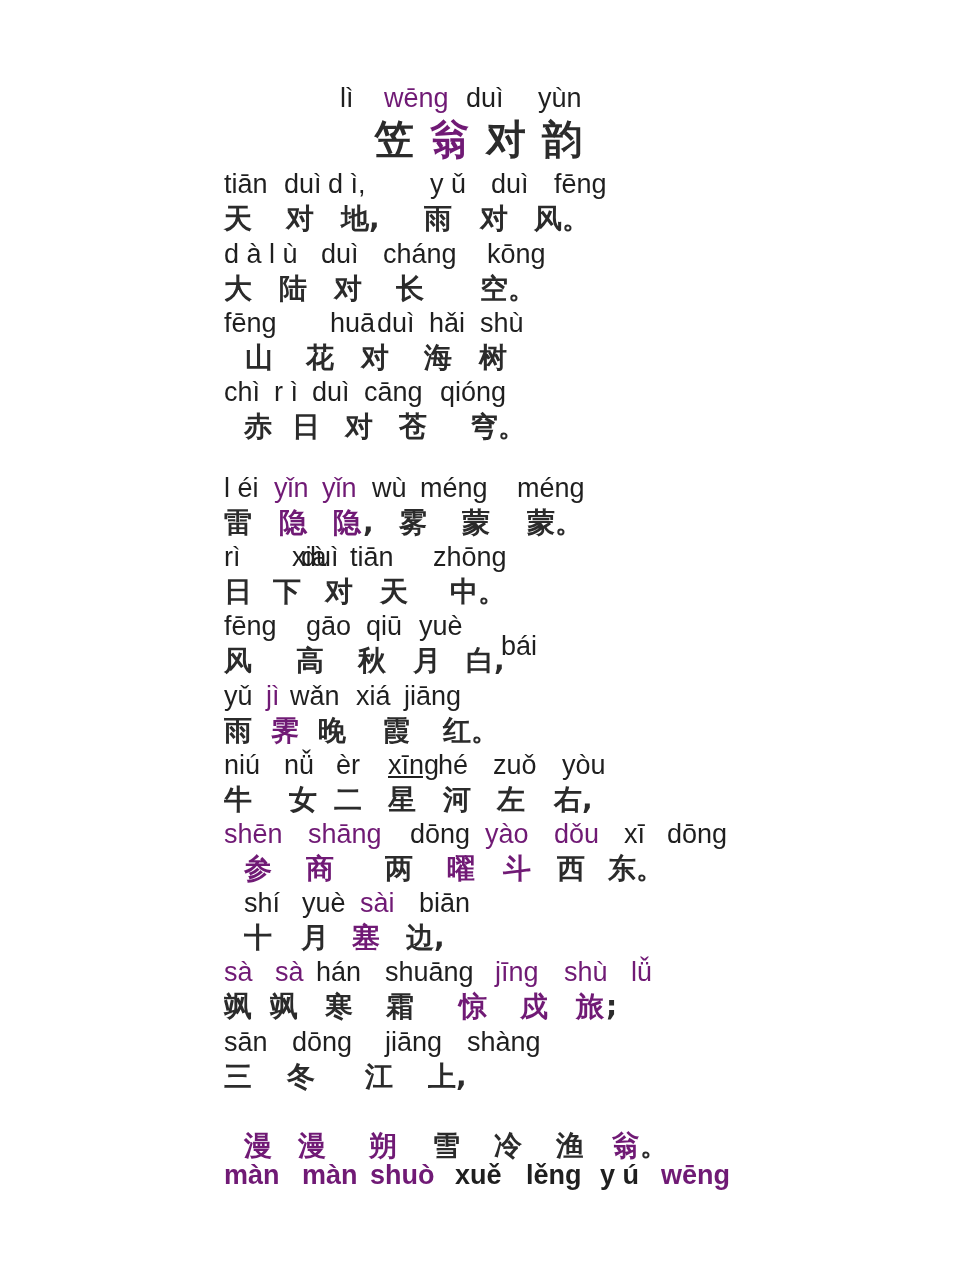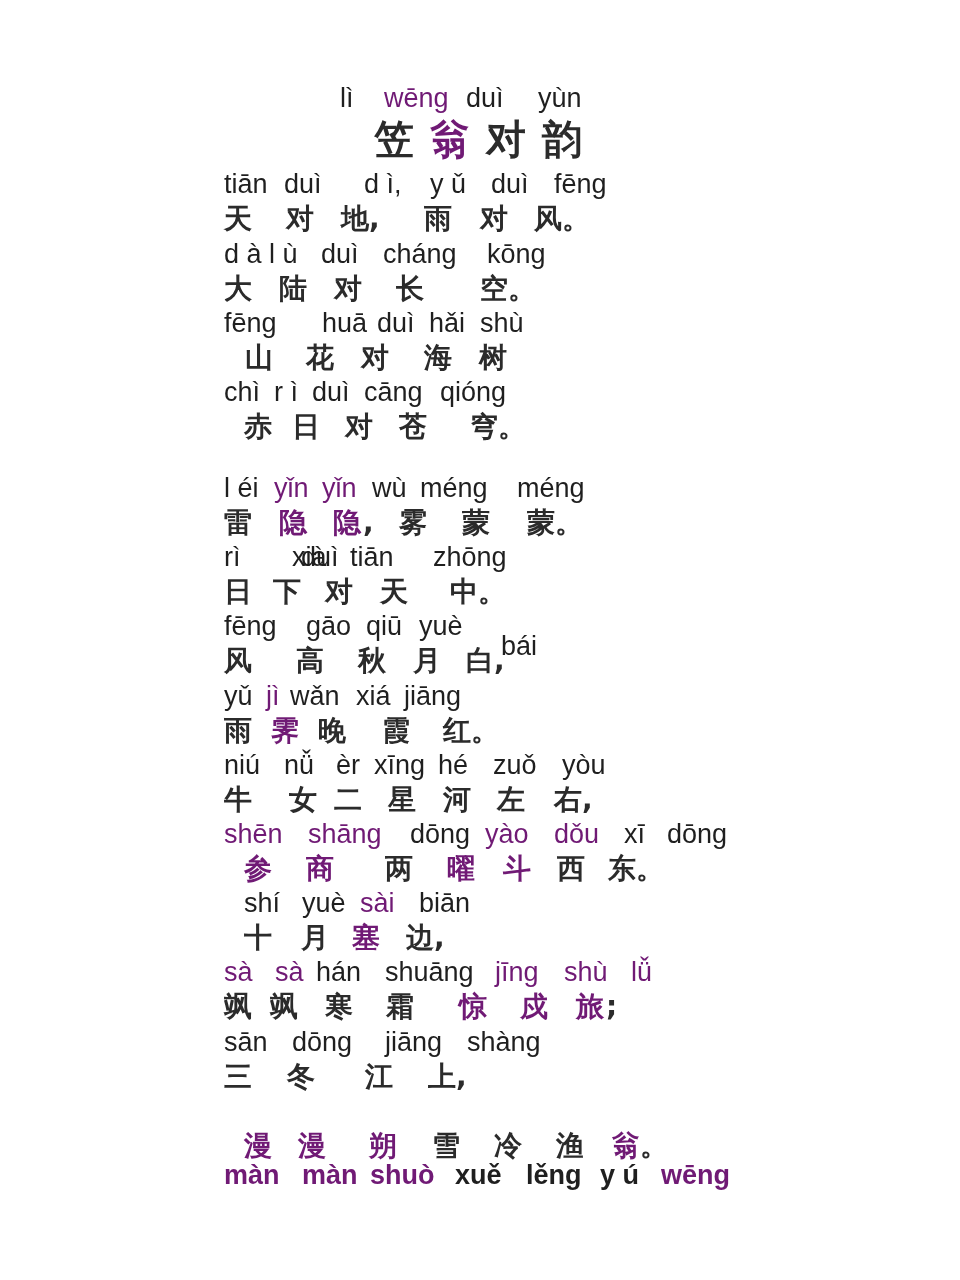--- a/index.html
+++ b/index.html
@@ -27,21 +27,21 @@
   <div class="line" style="top:114px;height:50px;" id="title-hz">
       <span class="seg hz title-hz" style="left: 374px;">笠</span>
       <span class="seg hz title-hz red" style="left: 430px;">翁</span>
       <span class="seg hz title-hz" style="left: 486px;">对</span>
       <span class="seg hz title-hz" style="left: 542px;">韵</span>
     </div>
   <div id="body-lines">
       <div class="line" style="top: 166px;">
         <span class="seg py" style="left: 224px;">tiān</span>
         <span class="seg py" style="left: 284px;">duì</span>
-        <span class="seg py" style="left: 364px;">d ì,</span>
+        <span class="seg py" style="left: 328px;">d ì,</span>
         <span class="seg py" style="left: 430px;">y ǔ</span>
         <span class="seg py" style="left: 491px;">duì</span>
         <span class="seg py" style="left: 554px;">fēng</span>
       </div>
       <div class="line" style="top: 201px;">
         <span class="seg hz" style="left: 224px;">天</span>
         <span class="seg hz" style="left: 286px;">对</span>
         <span class="seg hz" style="left: 341px;">地,</span>
         <span class="seg hz" style="left: 424px;">雨</span>
         <span class="seg hz" style="left: 480px;">对</span>
@@ -55,21 +55,21 @@
       </div>
       <div class="line" style="top: 271px;">
         <span class="seg hz" style="left: 224px;">大</span>
         <span class="seg hz" style="left: 279px;">陆</span>
         <span class="seg hz" style="left: 334px;">对</span>
         <span class="seg hz" style="left: 396px;">长</span>
         <span class="seg hz" style="left: 480px;">空。</span>
       </div>
       <div class="line" style="top: 305px;">
         <span class="seg py" style="left: 224px;">fēng</span>
-        <span class="seg py" style="left: 322px;">huā</span>
+        <span class="seg py" style="left: 330px;">huā</span>
         <span class="seg py" style="left: 377px;">duì</span>
         <span class="seg py" style="left: 429px;">hǎi</span>
         <span class="seg py" style="left: 480px;">shù</span>
       </div>
       <div class="line" style="top: 340px;">
         <span class="seg hz" style="left: 245px;">山</span>
         <span class="seg hz" style="left: 306px;">花</span>
         <span class="seg hz" style="left: 361px;">对</span>
         <span class="seg hz" style="left: 424px;">海</span>
         <span class="seg hz" style="left: 479px;">树</span>
@@ -144,21 +144,21 @@
         <span class="seg hz" style="left: 224px;">雨</span>
         <span class="seg hz red" style="left: 271px;">霁</span>
         <span class="seg hz" style="left: 318px;">晚</span>
         <span class="seg hz" style="left: 382px;">霞</span>
         <span class="seg hz" style="left: 443px;">红。</span>
       </div>
       <div class="line" style="top: 747px;">
         <span class="seg py" style="left: 224px;">niú</span>
         <span class="seg py" style="left: 284px;">nǚ</span>
         <span class="seg py" style="left: 336px;">èr</span>
-        <span class="seg py" style="left: 374px;">xīng</span>
+        <span class="seg py" style="left: 388px; text-decoration: underline;">xīng</span>
         <span class="seg py" style="left: 438px;">hé</span>
         <span class="seg py" style="left: 493px;">zuǒ</span>
         <span class="seg py" style="left: 562px;">yòu</span>
       </div>
       <div class="line" style="top: 782px;">
         <span class="seg hz" style="left: 224px;">牛</span>
         <span class="seg hz" style="left: 289px;">女</span>
         <span class="seg hz" style="left: 334px;">二</span>
         <span class="seg hz" style="left: 388px;">星</span>
         <span class="seg hz" style="left: 443px;">河</span>

